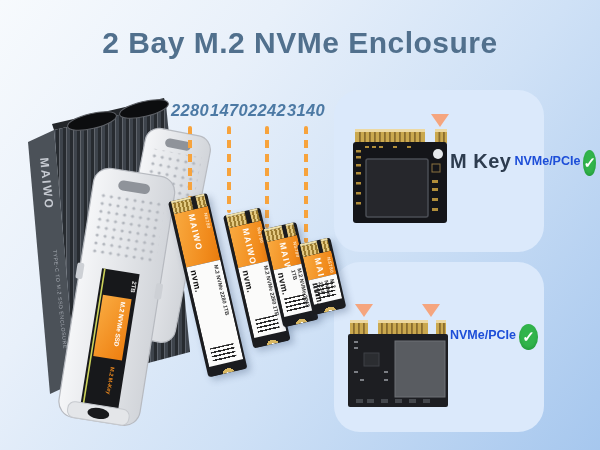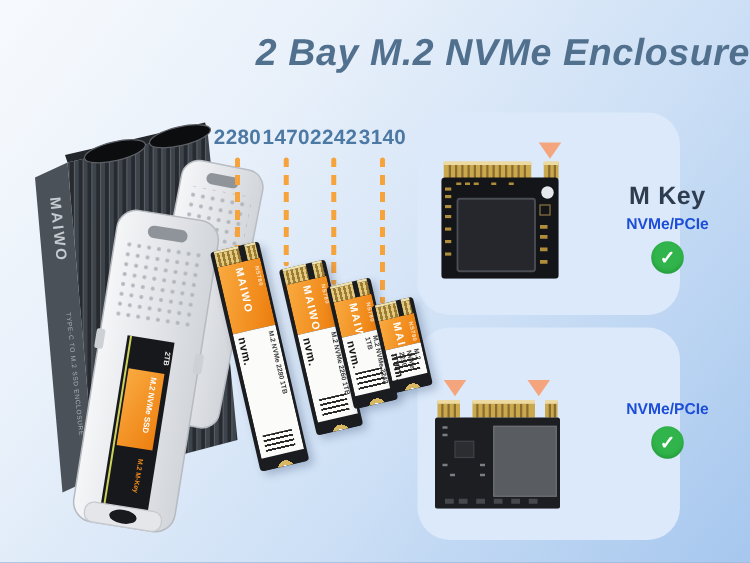--- a/index.html
+++ b/index.html
@@ -2,27 +2,27 @@
 <html><head>
 <meta charset="utf-8">
 <style>
   html,body{margin:0;padding:0;background:#9db9d8;}
   #stage{
     position:relative;width:600px;height:450px;overflow:hidden;
     font-family:"Liberation Sans",sans-serif;
     background:linear-gradient(128deg,#f7fafd 0%,#e8f0fa 30%,#cfe1f6 60%,#a6c7ee 100%);
   }
   .title{
-    position:absolute;top:26px;left:0;right:0;text-align:right;
-    font-size:30px;font-weight:700;color:#51708d;letter-spacing:.5px;font-style:italic;
+    position:absolute;top:26px;left:0;right:0;text-align:center;
+    font-size:30px;font-weight:700;color:#51708d;letter-spacing:.5px;
   }
   
   .size-label{
     position:absolute;top:101px;transform:translateX(-50%);
-    font-size:16.5px;font-weight:700;color:#4c79a4;letter-spacing:.3px;
+    font-size:16.5px;font-weight:700;color:#4c79a4;letter-spacing:.3px;font-style:italic;
   }
   .dash{
     position:absolute;top:126px;width:4px;border-radius:2px;z-index:2;
     background:repeating-linear-gradient(180deg,#f7a33c 0 8px,transparent 8px 14px);
   }
   
   #illus{position:absolute;left:0;top:0;z-index:1;}
   
   .ssd{
     position:absolute;z-index:3;transform:rotate(-13deg);transform-origin:top left;
@@ -48,21 +48,21 @@
   }
   .ssd-white{position:relative;flex:1;background:#fbfbfa;overflow:hidden;}
   .ssd-wordmark{position:absolute;top:4px;left:2px;writing-mode:vertical-rl;font-weight:800;font-size:9px;color:#141414;letter-spacing:.5px;}
   .ssd-label{position:absolute;top:4px;right:2px;writing-mode:vertical-rl;font-size:5.5px;font-weight:700;color:#3a3a3a;}
   .ssd-barcode{position:absolute;bottom:3px;left:16%;width:68%;height:15px;background:repeating-linear-gradient(180deg,#2a2a2a 0 1.5px,transparent 1.5px 4px);}
   .ssd-notch{height:10px;background:radial-gradient(circle at 50% 120%,#ffffff 0 3px,#d9b863 3px 6.5px,#1b1c1f 6.5px);}
   
   .key-card{position:absolute;left:334px;width:210px;background:#dbe9fb;border-radius:26px;z-index:2;}
   .tri{position:absolute;width:0;height:0;border-left:9px solid transparent;border-right:9px solid transparent;border-top:13px solid #f5a57e;}
   .pcb{position:absolute;}
-  .text-block{position:absolute;left:116px;top:56px;width:88px;display:flex;flex-direction:column;align-items:center;gap:3px;margin-left:40px;}
+  .text-block{position:absolute;left:116px;top:56px;width:88px;display:flex;flex-direction:row;align-items:center;gap:3px;}
   .key-name{font-size:20px;font-weight:800;color:#2d3c4f;letter-spacing:.5px;white-space:nowrap;}
   .key-sub{font-size:12.5px;font-weight:700;color:#1d4ed8;}
   .check{
     width:26px;height:26px;border-radius:50%;background:#31b44b;color:#fff;
     display:flex;align-items:center;justify-content:center;font-size:15px;font-weight:800;margin-top:4px;
     box-shadow:inset 0 -2px 3px rgba(0,90,20,.25);
   }
 </style>
 </head>
 <body>

